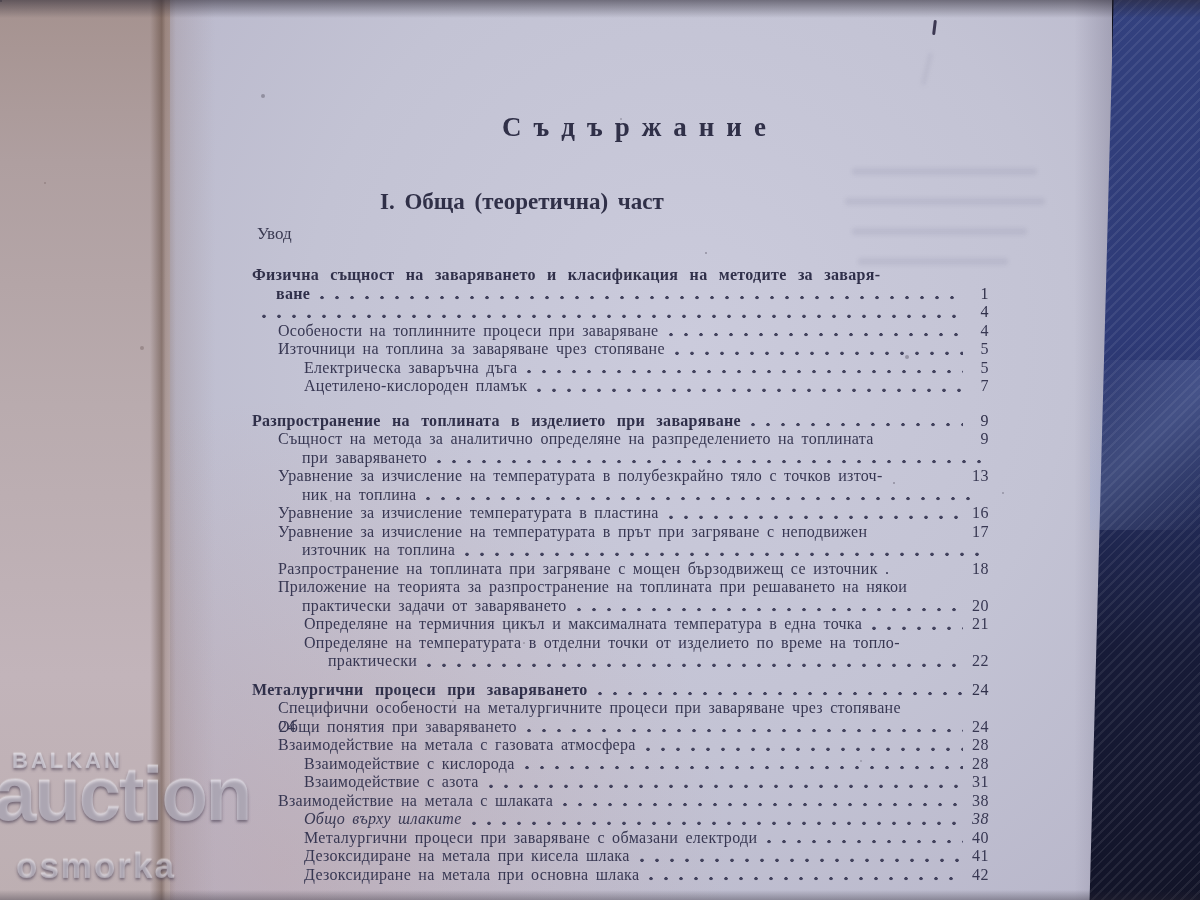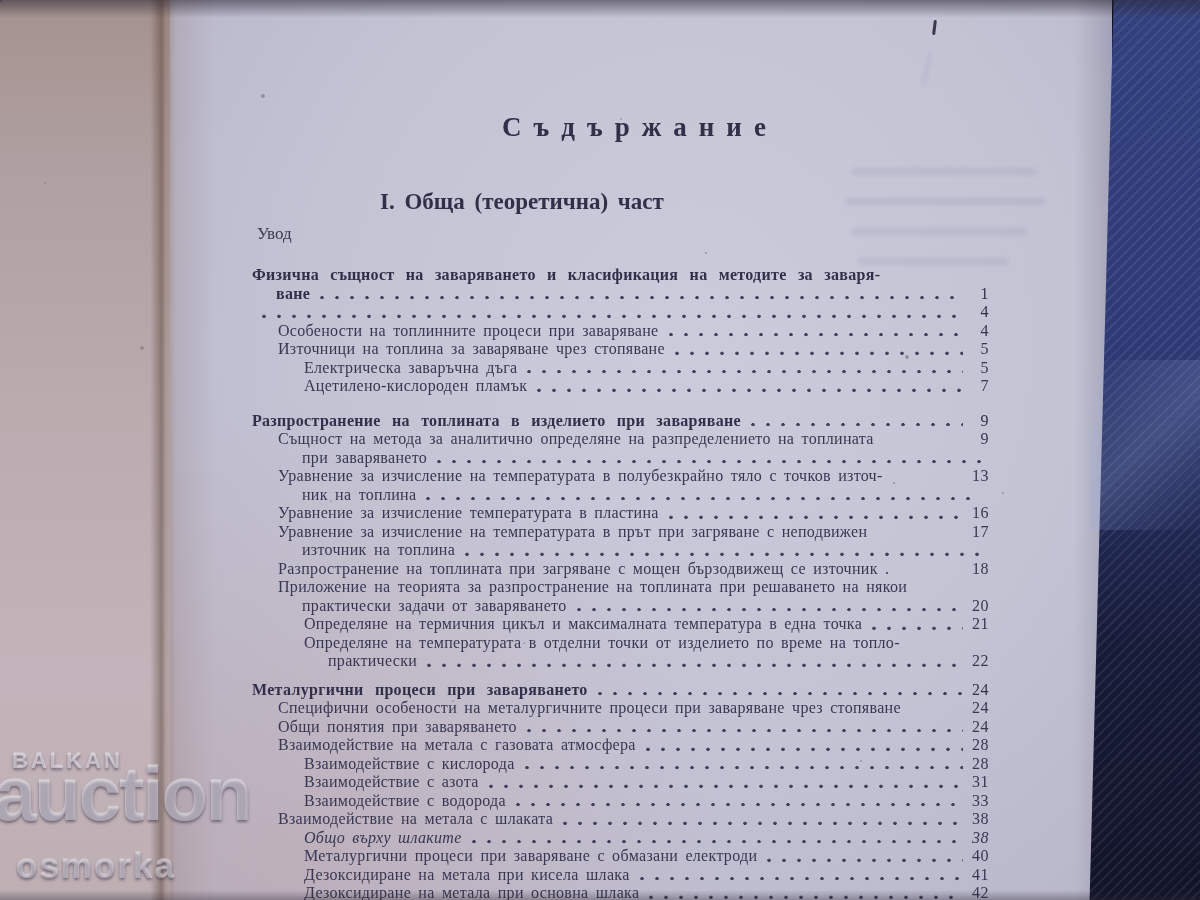--- a/index.html
+++ b/index.html
@@ -201,21 +201,21 @@
       <div class="toc-row" style="padding-left: 76px;">
         <span class="toc-text">практически</span>
         <span class="leader"></span>
         <span class="pagenum">22</span>
       </div>
       <div class="toc-row bold" style="margin-top: 10px; padding-left: 0px;">
         <span class="toc-text">Металургични процеси при заваряването</span>
         <span class="leader"></span>
         <span class="pagenum">24</span>
       </div>
-      <div class="toc-row" style="padding-left: 26px;">
+      <div class="toc-row" style="padding-left: 26px; flex-direction: column;">
         <span class="toc-text">Специфични особености на металургичните процеси при заваряване чрез стопяване</span>
         <span class="spacer"></span>
         <span class="pagenum">24</span>
       </div>
       <div class="toc-row" style="padding-left: 26px;">
         <span class="toc-text">Общи понятия при заваряването</span>
         <span class="leader"></span>
         <span class="pagenum">24</span>
       </div>
       <div class="toc-row" style="padding-left: 26px;">
@@ -225,25 +225,20 @@
       </div>
       <div class="toc-row" style="padding-left: 52px;">
         <span class="toc-text">Взаимодействие с кислорода</span>
         <span class="leader"></span>
         <span class="pagenum">28</span>
       </div>
       <div class="toc-row" style="padding-left: 52px;">
         <span class="toc-text">Взаимодействие с азота</span>
         <span class="leader"></span>
         <span class="pagenum">31</span>
-      </div>
-      <div class="toc-row" style="padding-left: 52px;">
-        <span class="toc-text">Взаимодействие с водорода</span>
-        <span class="leader"></span>
-        <span class="pagenum">33</span>
       </div>
       <div class="toc-row" style="padding-left: 26px;">
         <span class="toc-text">Взаимодействие на метала с шлаката</span>
         <span class="leader"></span>
         <span class="pagenum">38</span>
       </div>
       <div class="toc-row" style="padding-left: 52px; font-style: italic;">
         <span class="toc-text">Общо върху шлаките</span>
         <span class="leader"></span>
         <span class="pagenum">38</span>

